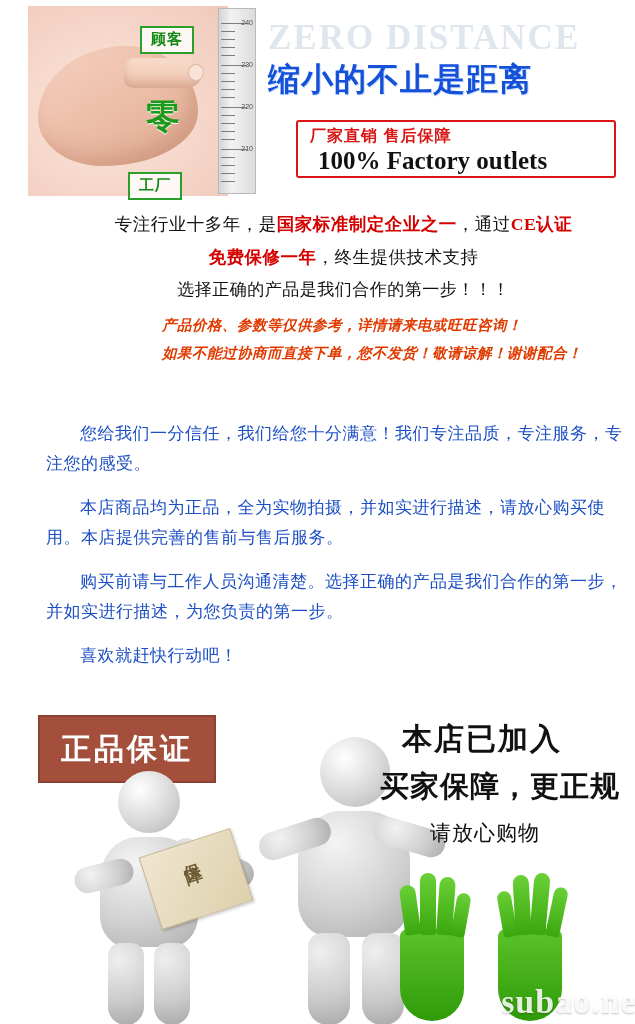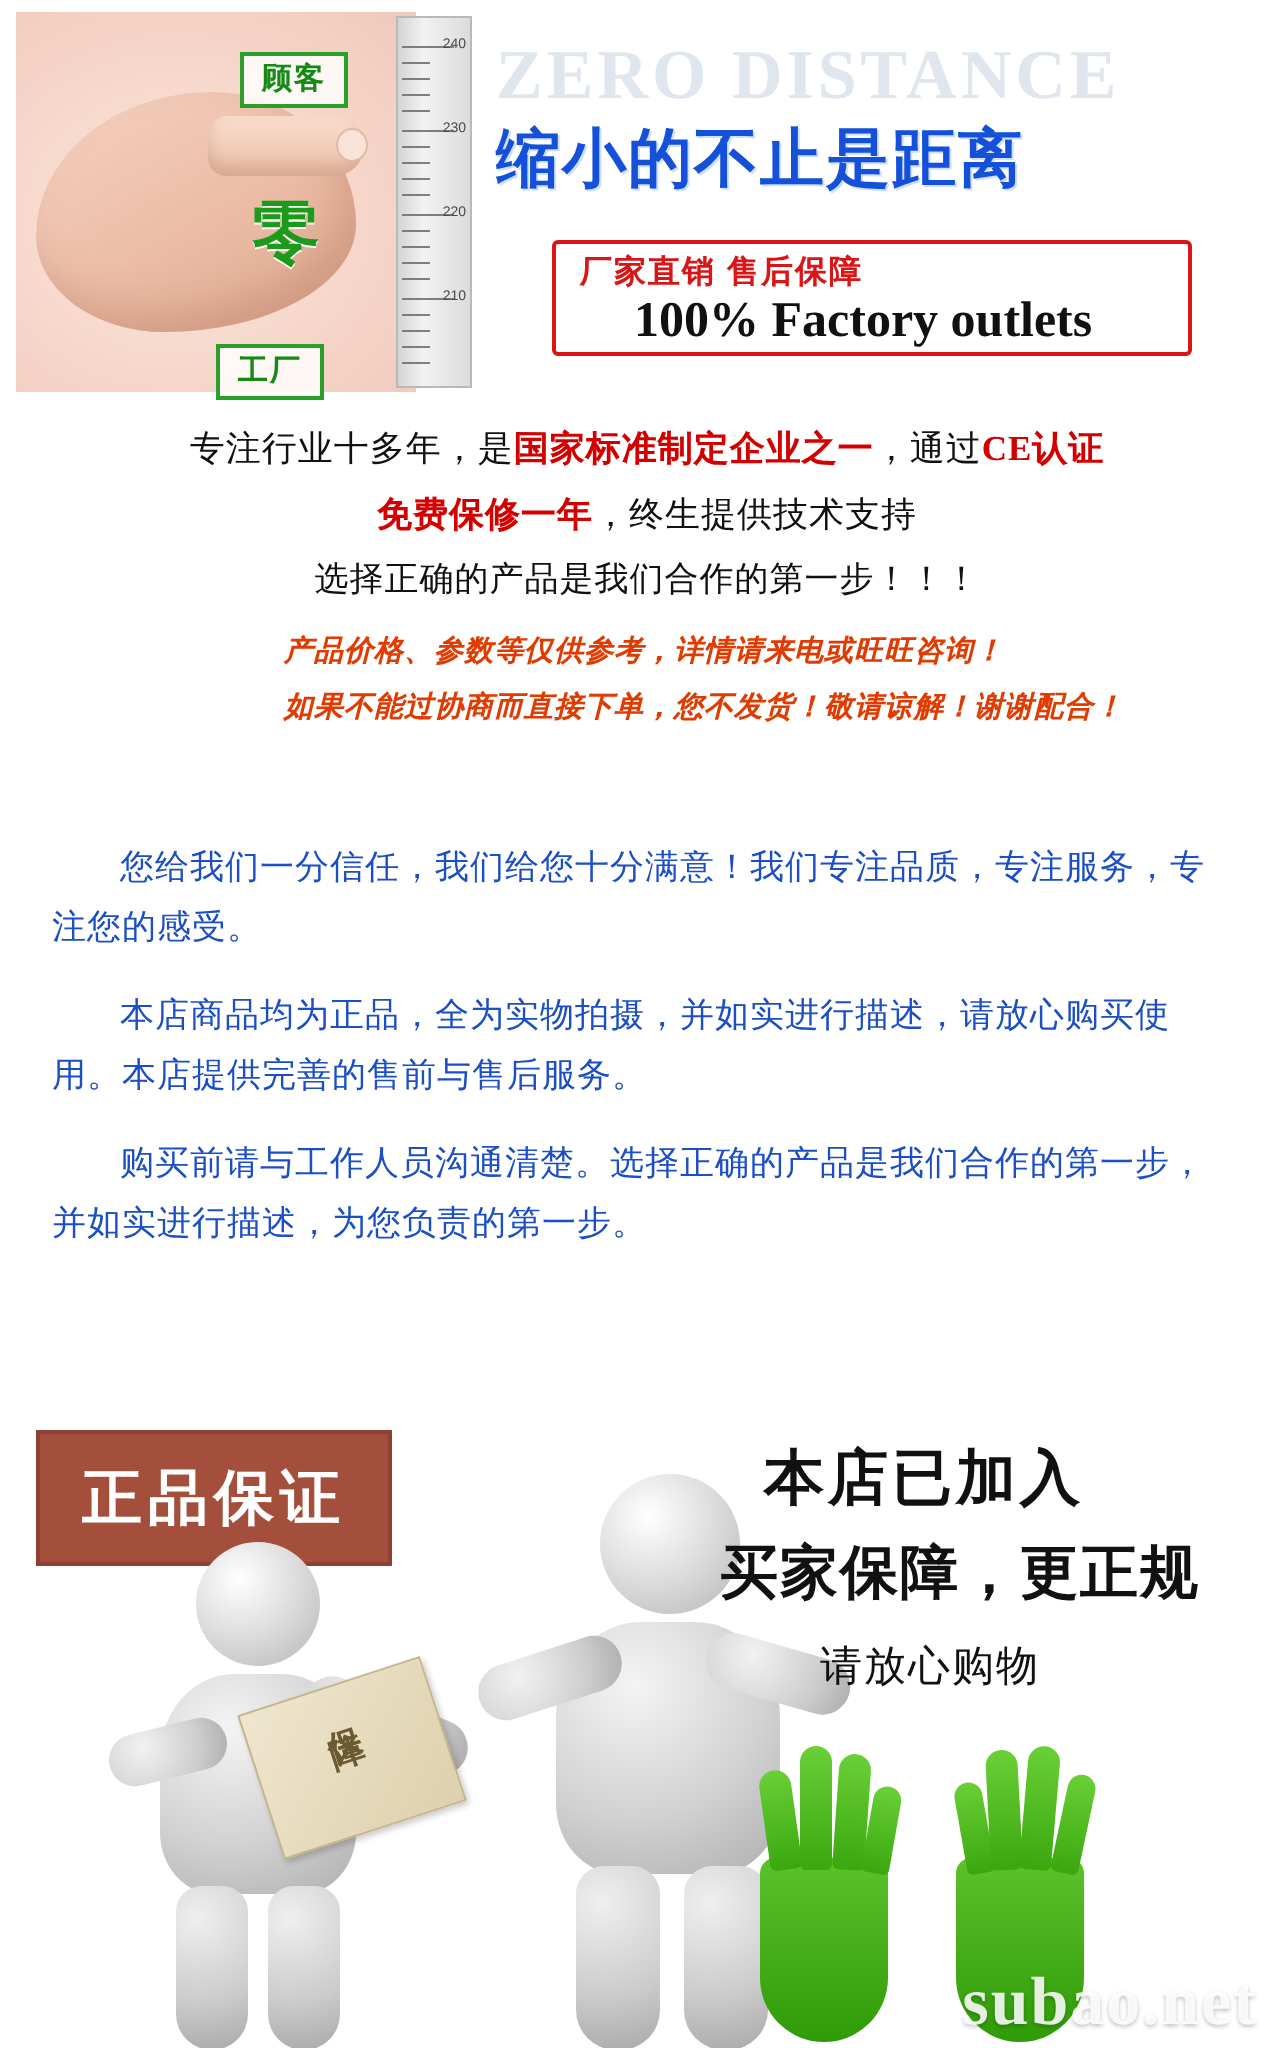--- a/index.html
+++ b/index.html
@@ -7,20 +7,21 @@
     margin: 0; padding: 0;
     background: #ffffff;
     font-family: "Liberation Sans", "DejaVu Sans", sans-serif;
   }
   .page {
     width: 635px;
     height: 1024px;
     position: relative;
     overflow: hidden;
     background: #fff;
+    padding-left: 20px;
   }
 
   
   .banner {
     position: relative;
     width: 635px;
     height: 200px;
     background: #ffffff;
     overflow: hidden;
   }
@@ -141,21 +142,20 @@
     letter-spacing: 1px;
   }
   .red-box .line2 {
     position: absolute;
     left: 20px; top: 25px;
     font-size: 25px;
     font-weight: bold;
     color: #111;
     white-space: nowrap;
     font-family: "Liberation Serif", serif;
-    margin-left: 19px;
   }
 
   
   .promise {
     position: relative;
     width: 635px;
     height: 200px;
     background: #ffffff;
     padding: 12px 0 0 0;
   }
@@ -428,20 +428,21 @@
       <div class="notice-l2">如果不能过协商而直接下单，您不发货！敬请谅解！谢谢配合！</div>
     </div>
   </div>
 
   <div class="divider"></div>
 
   <div class="statement">
     <p>您给我们一分信任，我们给您十分满意！我们专注品质，专注服务，专注您的感受。</p>
     <p>本店商品均为正品，全为实物拍摄，并如实进行描述，请放心购买使用。本店提供完善的售前与售后服务。</p>
     <p>购买前请与工作人员沟通清楚。选择正确的产品是我们合作的第一步，并如实进行描述，为您负责的第一步。</p>
+    <p>喜欢就赶快行动吧！</p>
   </div>
 
   <div class="bottom">
 
     <div class="genuine-badge">
       <span>正品保证</span>
     </div>
 
     <div class="fig" style="left:40px; top:80px; width:190px; height:250px;">
       <div class="head" style="left:58px; top:0px;  width:62px; height:62px;"></div>

